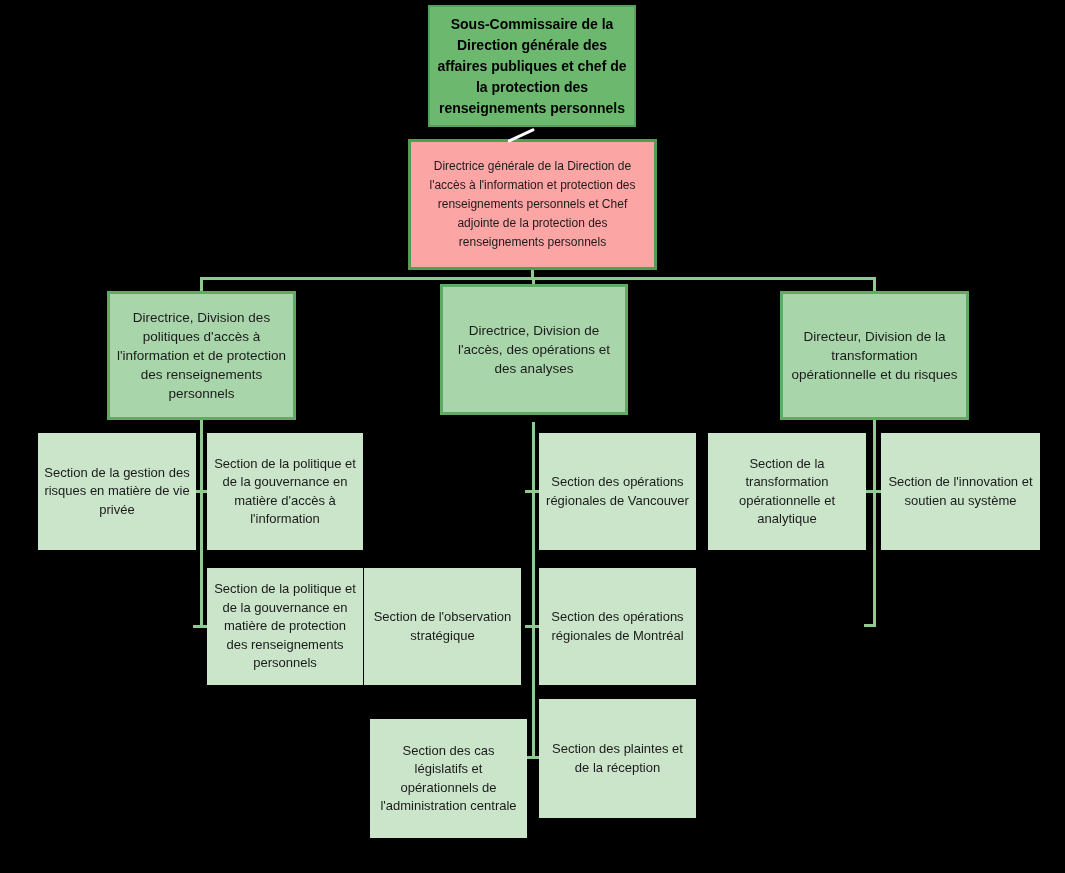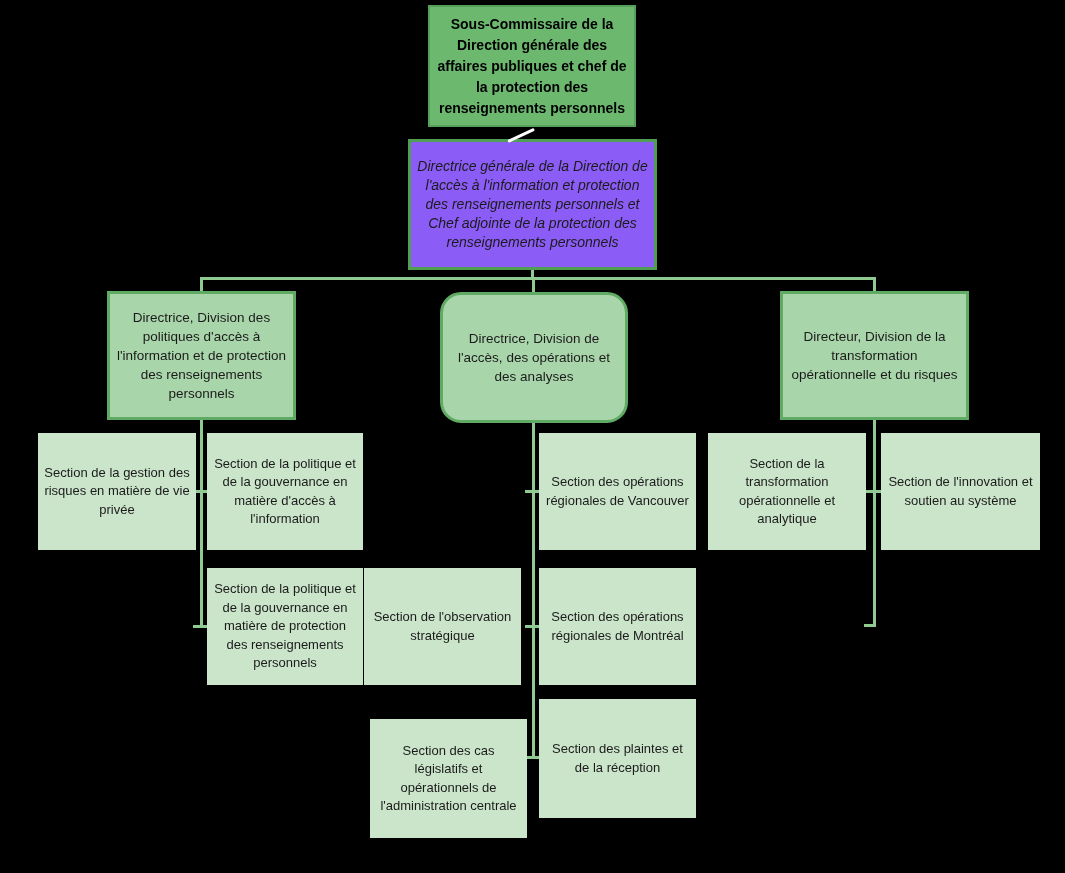--- a/index.html
+++ b/index.html
@@ -28,25 +28,24 @@
   .box span { display: block; width: 100%; }
   .root-box {
     background: #6CB86F;
     border: 2px solid #55A159;
     font-weight: bold;
     color: #000000;
     font-size: 14px;
     line-height: 21px;
   }
   .deputy-box {
-    background: #8b5cf6;
+    background: #fca5a5;
     border: 3px solid #4F9E53;
-    font-size: 14px;
+    font-size: 12px;
     line-height: 19px;
-    font-style: italic;
   }
   .division-box {
     background: #A9D5AA;
     border: 3px solid #5FAB63;
     font-size: 13.5px;
     line-height: 19px;
   }
   .section-box {
     background: #CBE5CB;
     font-size: 13px;
@@ -93,21 +92,21 @@
     <span>Sous-Commissaire de la Direction générale des affaires publiques et chef de la protection des renseignements personnels</span>
   </div>
 
   <div class="box deputy-box" style="left:408px; top:139px; width:249px; height:131px;">
     <span>Directrice générale de la Direction de l'accès à l'information et protection des renseignements personnels et Chef adjointe de la protection des renseignements personnels</span>
   </div>
 
   <div class="box division-box" style="left:107px; top:291px; width:189px; height:129px;">
     <span>Directrice, Division des politiques d'accès à l'information et de protection des renseignements personnels</span>
   </div>
-  <div class="box division-box" style="left:440px; top:292px; width:188px; height:131px;border-radius:21px;">
+  <div class="box division-box" style="left:440px; top:284px; width:188px; height:131px;">
     <span>Directrice, Division de l'accès, des opérations et des analyses</span>
   </div>
   <div class="box division-box" style="left:780px; top:291px; width:189px; height:129px;">
     <span>Directeur, Division de la transformation opérationnelle et du risques</span>
   </div>
 
   <div class="box section-box" style="left:38px; top:433px; width:158px; height:117px;">
     <span>Section de la gestion des risques en matière de vie privée</span>
   </div>
   <div class="box section-box" style="left:207px; top:433px; width:156px; height:117px;">

